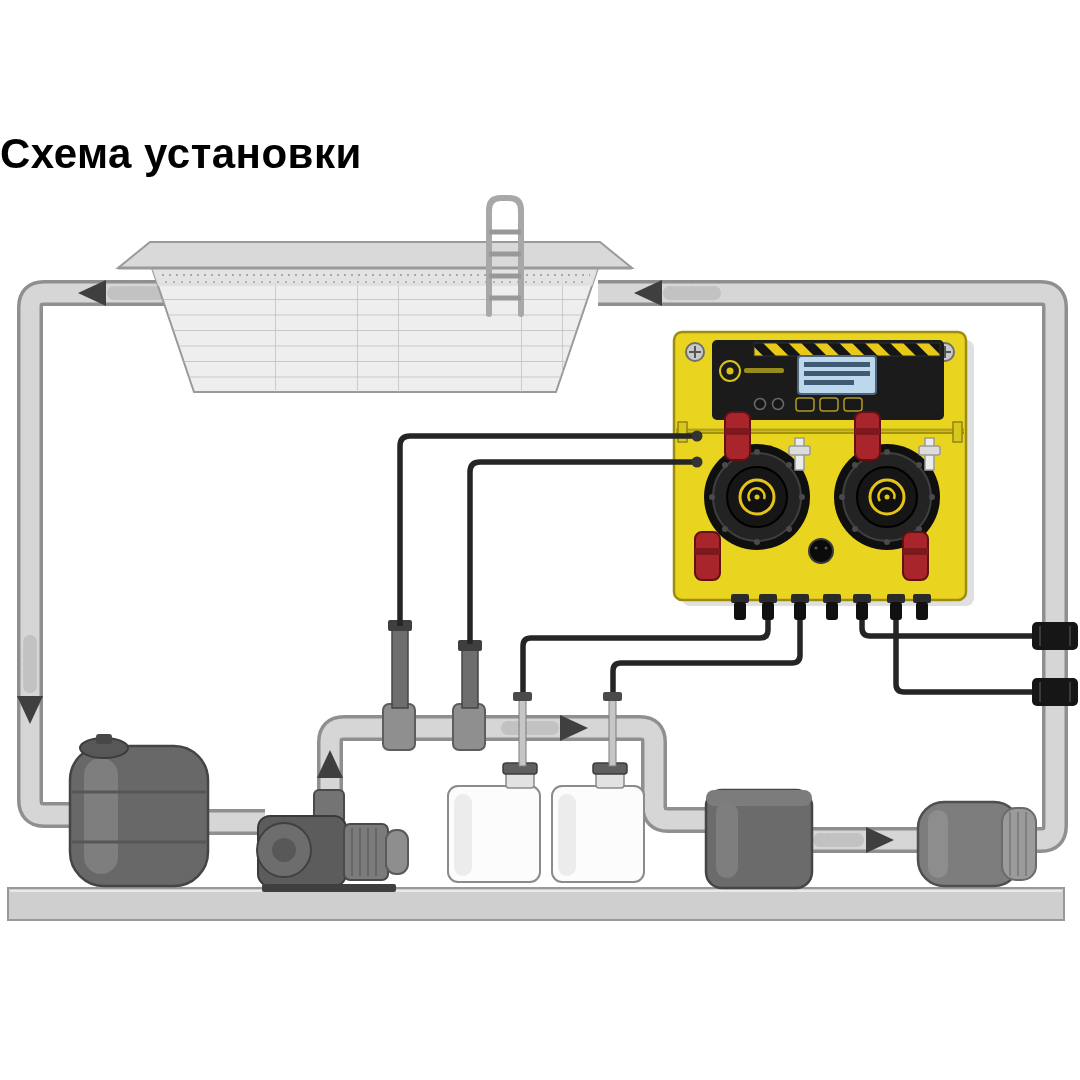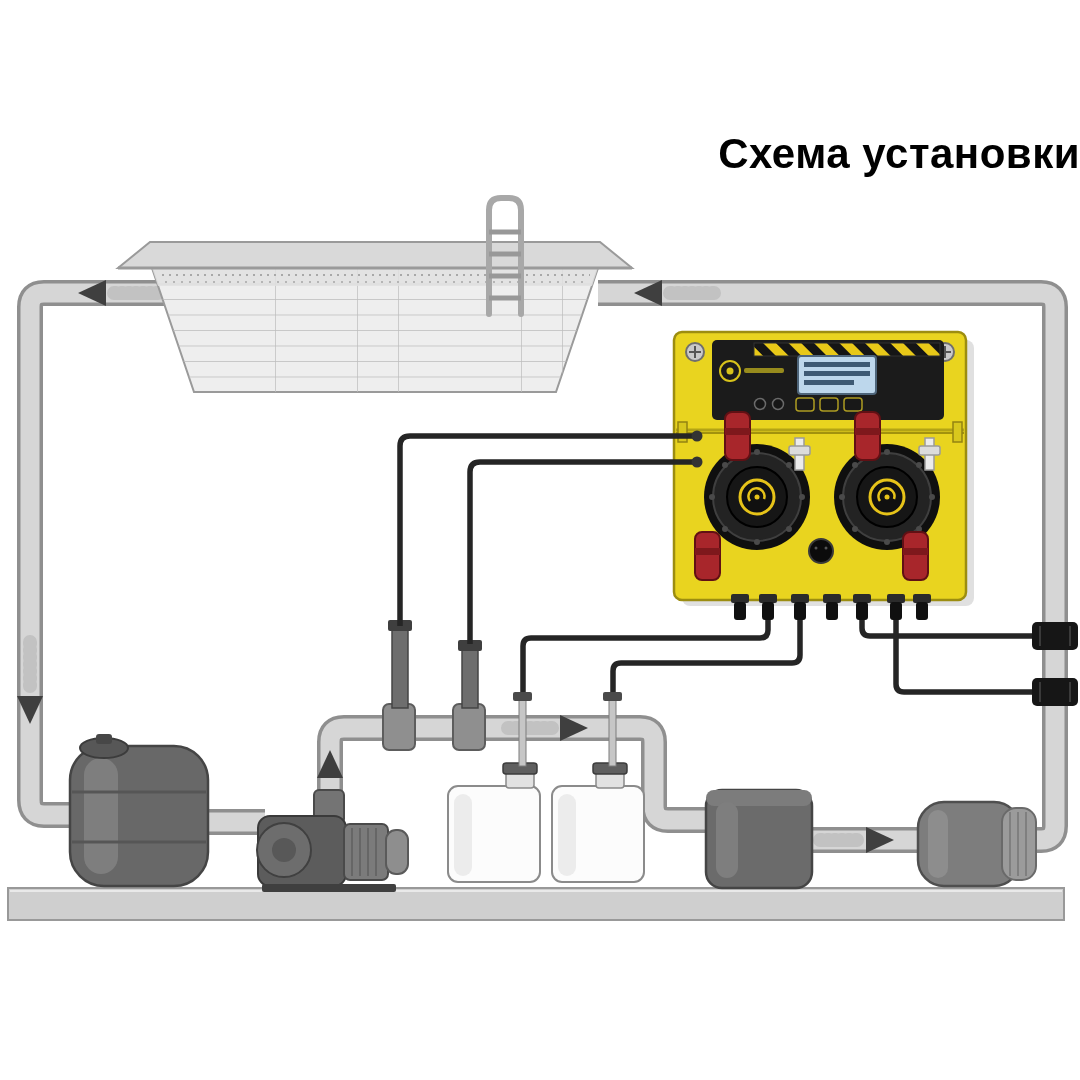--- a/index.html
+++ b/index.html
@@ -1,17 +1,17 @@
 <!DOCTYPE html>
 <html><head>
 <meta charset="utf-8">
 <style>
   html,body{margin:0;padding:0;background:#ffffff;}
   body{width:1080px;height:1080px;position:relative;font-family:"Liberation Sans",sans-serif;overflow:hidden;}
-  #title{position:absolute;top:130px;left:0;width:100%;text-align:right;
+  #title{position:absolute;top:130px;left:0;width:100%;text-align:left;
          font-weight:bold;font-size:42px;color:#000;letter-spacing:.5px;}
   svg{position:absolute;top:0;left:0;}
   .po{fill:none;stroke:#8f8f8f;stroke-width:26;stroke-linejoin:round;}
   .pi{fill:none;stroke:#d6d6d6;stroke-width:19;stroke-linejoin:round;}
   .spk{stroke:#b7b7b7;stroke-width:14;stroke-dasharray:2 5;opacity:.65;fill:none;stroke-linecap:round;}
   .tube{fill:none;stroke:#252525;stroke-width:5.5;stroke-linejoin:round;}
   .arrow{fill:#3f3f3f;}
 </style>
 </head>
 <body>

